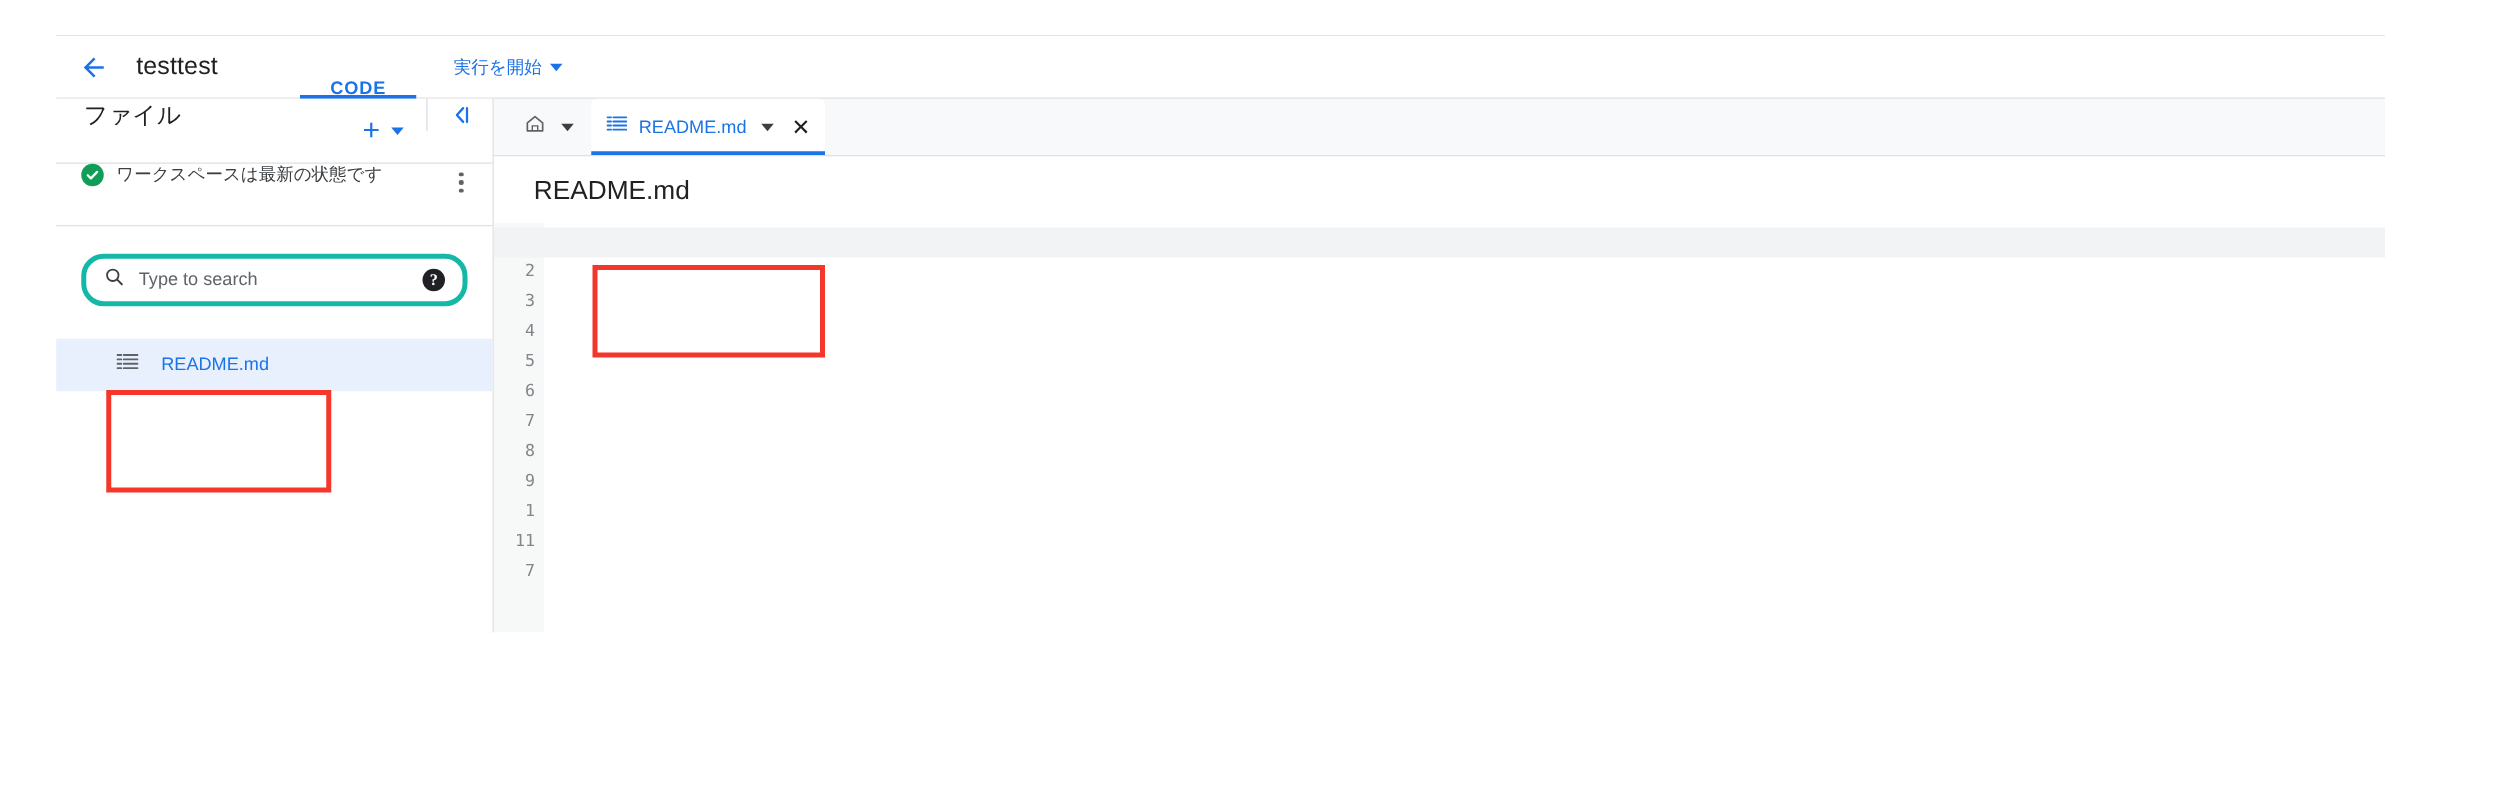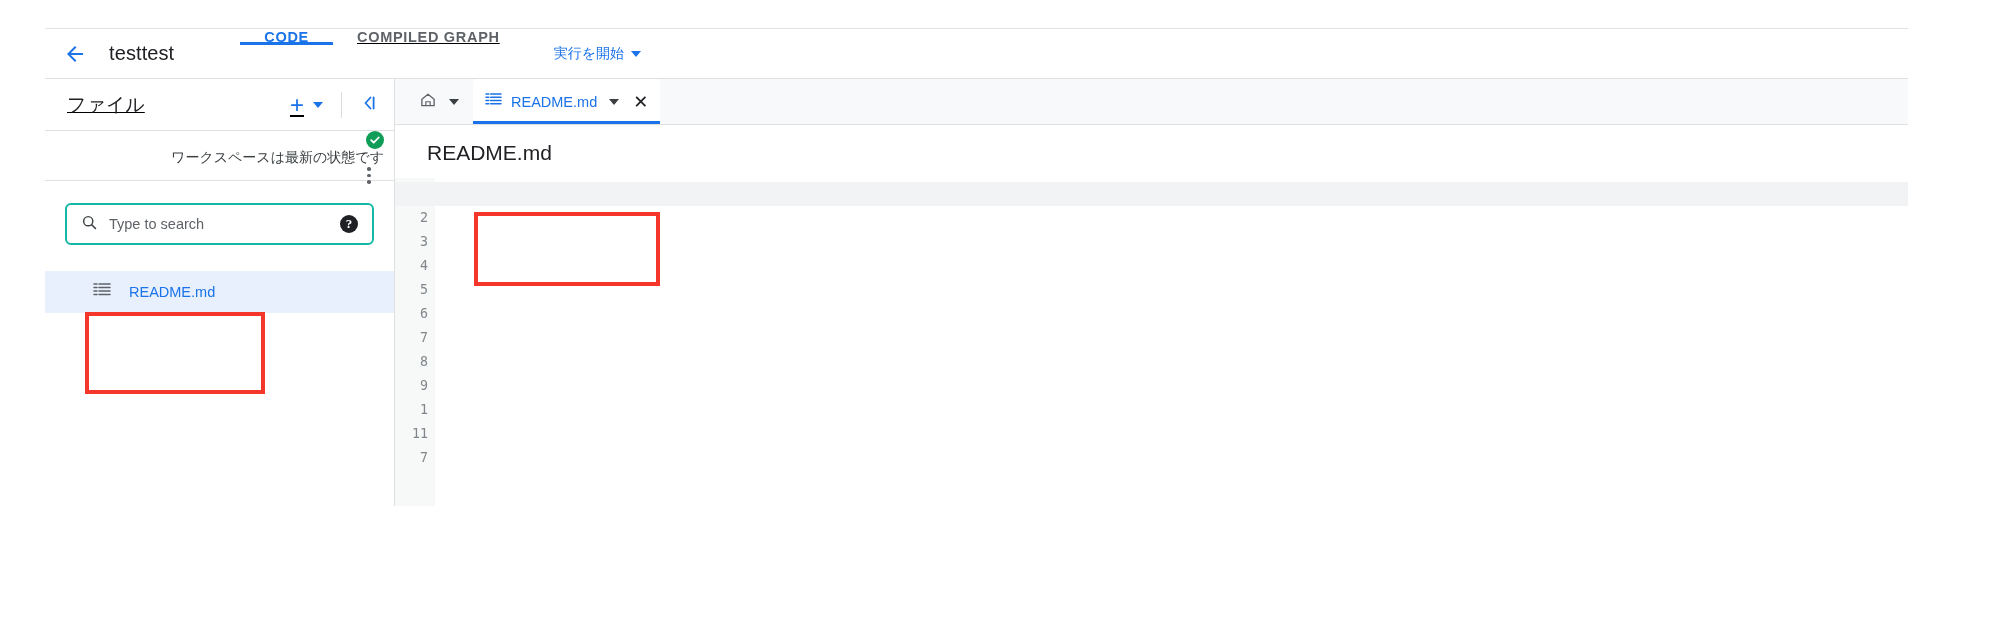--- a/index.html
+++ b/index.html
@@ -38,24 +38,23 @@
   .back-btn svg { display: block; }
   .app-title {
     font-size: 20px;
     color: #202124;
     margin-left: 12px;
     letter-spacing: .1px;
     white-space: nowrap;
   }
   .tabs {
     display: flex;
-    align-items: flex-start;
+    align-items: flex-end;
     height: 50px;
     margin-left: 66px;
-    text-decoration: underline;
   }
   .tab {
     display: flex; align-items: center;
     padding: 0 24px;
     font-size: 14.5px;
     font-weight: 600;
     letter-spacing: .7px;
     color: #5f6368;
     cursor: pointer;
     position: relative;
@@ -92,24 +91,23 @@
   
   .sidebar {
     width: 350px;
     border-right: 1px solid #e0e0e0;
     background: #fff;
     display: flex; flex-direction: column;
     position: relative;
   }
   .sidebar-head {
     height: 52px;
-    display: flex; align-items: center;
+    display: flex; 
     padding: 0 10px 0 22px;
     border-bottom: 1px solid #e0e0e0;
-    text-decoration: underline;
   }
   .sidebar-title {
     font-size: 19px;
     color: #202124;
     flex: 1;
     white-space: nowrap;
   }
   .add-btn {
     display: flex; align-items: center; gap: 9px;
     color: #1a73e8;
@@ -124,24 +122,23 @@
   }
   .collapse-btn {
     display: flex; align-items: center; justify-content: center;
     width: 30px; height: 30px;
     color: #1a73e8;
     cursor: pointer;
   }
 
   .status-row {
     height: 50px;
-    display: flex; align-items: flex-end;
+    display: flex; align-items: flex-start;
     padding: 0 10px 0 20px;
     border-bottom: 1px solid #e0e0e0;
-    flex-direction: column;
   }
   .check-icon {
     width: 18px; height: 18px;
     border-radius: 50%;
     background: #0f9d58;
     display: flex; align-items: center; justify-content: center;
     flex: 0 0 auto;
   }
   .status-text {
     font-size: 14px;
@@ -155,22 +152,22 @@
     display: flex; flex-direction: column;
     align-items: center; justify-content: center;
     gap: 3px;
     cursor: pointer;
   }
   .kebab i { width: 3.5px; height: 3.5px; border-radius: 50%; background: #5f6368; display:block; }
 
   .search-wrap { padding: 22px 20px 0 20px; }
   .search-box {
     height: 42px;
-    border: 2px solid #14b8a6;
-    border-radius: 6px;
+    border: 4px solid #14b8a6;
+    border-radius: 18px;
     display: flex; align-items: center;
     padding: 0 14px 0 14px;
     background: #fff;
   }
   .search-input {
     border: none; outline: none;
     flex: 1;
     font-size: 14.5px;
     color: #3c4043;
     font-family: "Liberation Sans", sans-serif;
@@ -319,23 +316,20 @@
           <path d="M20 11H7.83l5.59-5.59L12 4l-8 8 8 8 1.41-1.41L7.83 13H20v-2z" fill="#1a73e8"></path>
         </svg>
       </span>
     </div>
 
     <div class="app-title">testtest</div>
 
     <div class="tabs">
       <div class="tab active">
         <span>CODE</span>
-      </div>
-      <div class="tab">
-        <span>COMPILED GRAPH</span>
       </div>
     </div>
 
     <div class="run-btn">
       <span>実行を開始</span>
       <span class="caret-down"></span>
     </div>
   </div>
 
   <div class="body-split">

